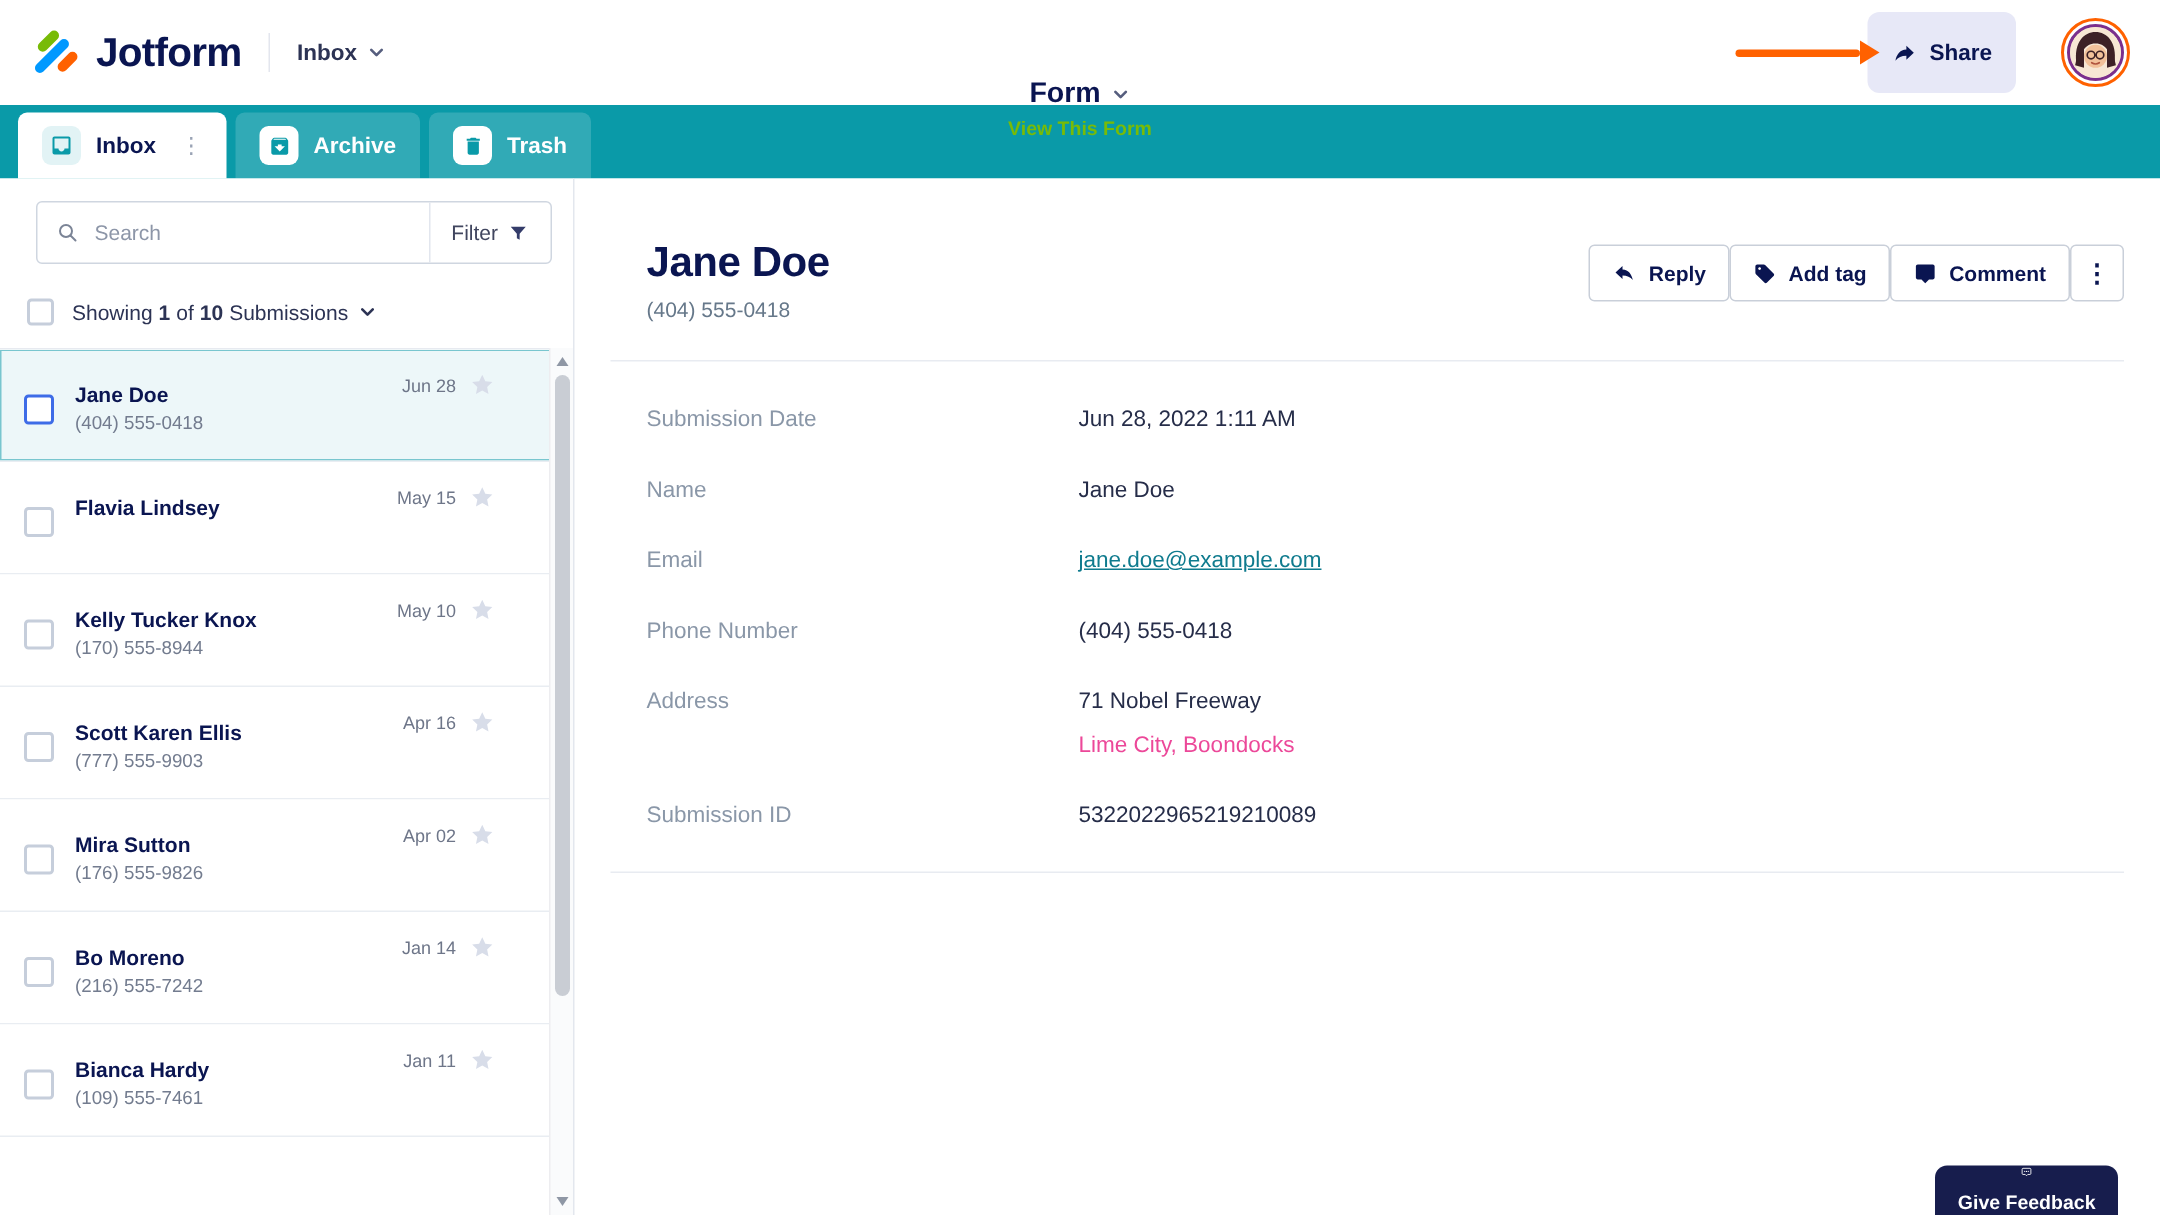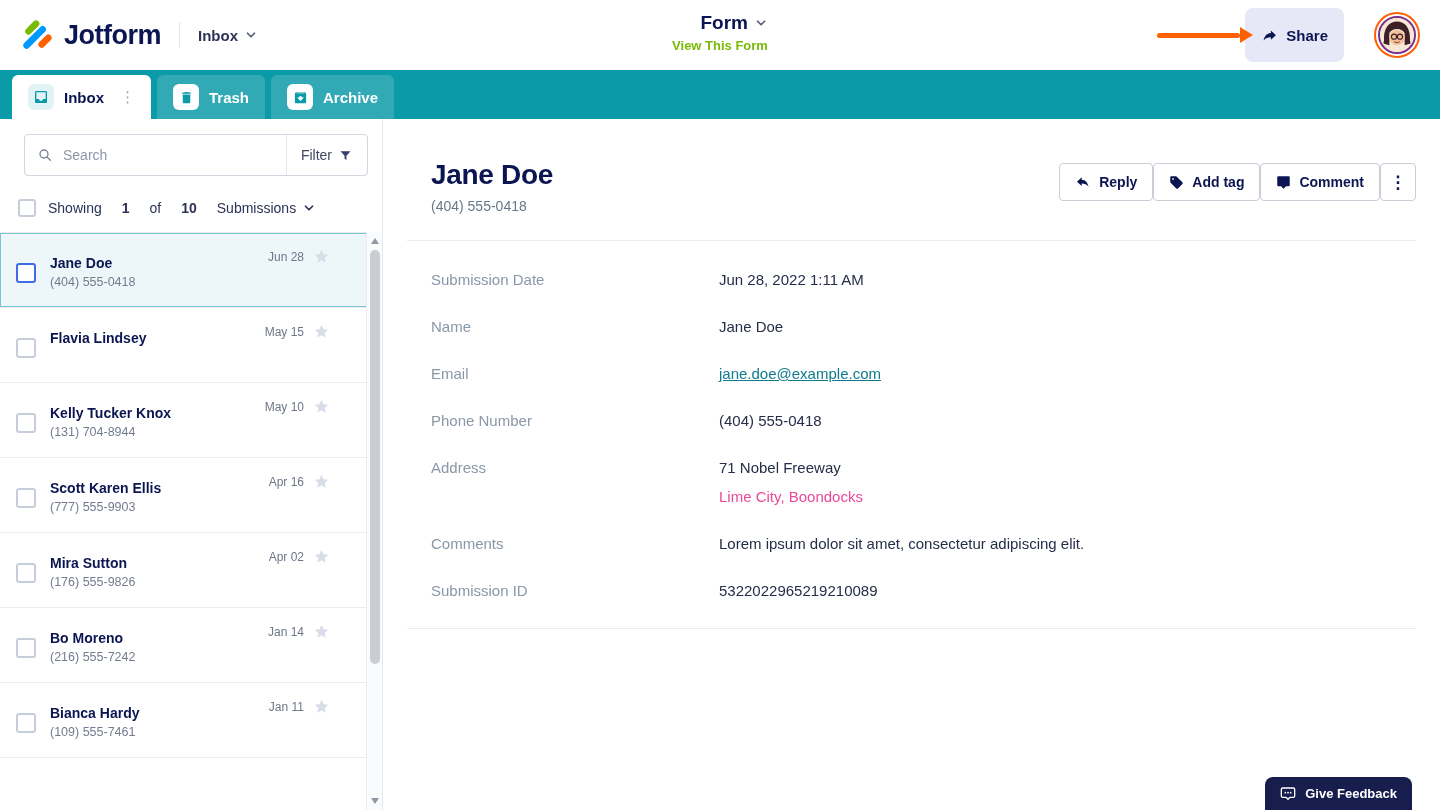--- a/index.html
+++ b/index.html
@@ -11,21 +11,21 @@
   body{font-family:"Liberation Sans",sans-serif;background:#fff;overflow:hidden;position:relative;color:var(--navy);}
 
   
   .topbar{height:70px;background:#fff;display:flex;align-items:center;padding:0 20px;position:relative;}
   .brand{display:flex;align-items:center;gap:10px;cursor:pointer;}
   .brand-text{font-size:27px;font-weight:bold;color:var(--navy);letter-spacing:-0.5px;}
   .v-divider{width:1px;height:26px;background:#e3e6ee;margin:0 18px;}
   .nav-dd{display:flex;align-items:center;gap:6px;font-size:15px;font-weight:bold;color:#2c3354;cursor:pointer;}
   .chev{width:14px;height:14px;color:#565e7e;}
   .center-form{position:absolute;left:50%;transform:translateX(-50%);top:12px;text-align:center;}
-  .form-title{font-size:19px;font-weight:bold;color:var(--navy);display:flex;align-items:center;justify-content:flex-end;gap:6px;cursor:pointer;}
+  .form-title{font-size:19px;font-weight:bold;color:var(--navy);display:flex;align-items:center;justify-content:center;gap:6px;cursor:pointer;margin-top:40px;}
   .view-form{font-size:13px;color:var(--green);font-weight:bold;margin-top:4px;cursor:pointer;}
   .header-right{margin-left:auto;display:flex;align-items:center;gap:30px;}
   .annot-arrow{position:absolute;left:1157px;top:27px;width:96px;height:16px;display:flex;align-items:center;pointer-events:none;}
   .annot-shaft{flex:1;height:5px;background:var(--orange);border-radius:3px;}
   .annot-head{width:0;height:0;border-left:13px solid var(--orange);border-top:8px solid transparent;border-bottom:8px solid transparent;}
   .share-btn{height:54px;padding:0 16px;border:none;border-radius:8px;background:var(--share-bg);color:var(--navy);font-weight:bold;font-size:15px;display:flex;align-items:center;gap:8px;cursor:pointer;font-family:inherit;text-align:center;}
   .avatar{width:46px;height:46px;border-radius:50%;border:2px solid var(--orange);background:#fff;display:flex;align-items:center;justify-content:center;cursor:pointer;}
   .avatar-inner{width:38px;height:38px;border-radius:50%;border:2px solid #7b2f8d;overflow:hidden;display:flex;align-items:center;justify-content:center;background:#f7e7d4;}
 
   
@@ -44,21 +44,21 @@
 
   .search-wrap{margin:15px 14px 0 24px;height:42px;border:1px solid #cfd6e0;border-radius:4px;display:flex;align-items:center;background:#fff;}
   .search-icon{width:16px;height:16px;margin-left:12px;flex:none;}
   .search-input{flex:1;border:none;outline:none;font-size:14px;color:#333;padding:0 10px;font-family:inherit;min-width:0;background:transparent;}
   .search-input::placeholder{color:#8d96a8;}
   .filter-btn{height:100%;border-left:1px solid #e2e6ee;display:flex;align-items:center;gap:6px;padding:0 14px;font-size:14px;color:#41465f;cursor:pointer;font-weight:normal;}
 
   .showing-row{display:flex;align-items:center;margin:22px 14px 14px 18px;height:20px;}
   .checkbox{width:20px;height:20px;border:2px solid #c6cedb;border-radius:3px;background:#fff;flex:none;cursor:pointer;}
   .checkbox.small{width:18px;height:18px;}
-  .showing-text{display:flex;gap:20px;font-size:14px;color:#2c3354;margin-left:12px;align-items:center;}
+  .showing-text{display:flex;gap:4px;font-size:14px;color:#2c3354;margin-left:12px;align-items:center;}
   .showing-chev{margin-left:6px;cursor:pointer;}
 
   .sub-list{border-top:1px solid #e7eaf0;}
   .sub-item{height:75px;display:flex;padding:12px 52px 0 16px;border-bottom:1px solid #e9edf2;cursor:pointer;background:#fff;position:relative;}
   .sub-item.selected{background:#edf7f9;box-shadow:inset 0 0 0 1px #79c6cf;}
   .sub-item .checkbox{margin-top:18px;}
   .sub-item.selected .checkbox{border-color:#3e6ce7;}
   .sub-text{margin-left:14px;min-width:0;}
   .sub-name{font-size:14px;font-weight:bold;color:#0a1551;margin-top:10px;white-space:nowrap;}
   .sub-phone{font-size:12.5px;color:#737c8f;margin-top:4px;white-space:nowrap;}
@@ -84,21 +84,21 @@
   .kebab-btn{width:36px;justify-content:center;padding:0;font-size:17px;}
   .detail-divider{height:1px;background:#e8ebf1;margin:26px 24px 0 24px;}
   .fields{padding:28px 10px 0 48px;}
   .field-row{display:flex;margin-bottom:25px;}
   .field-label{width:288px;flex:none;font-size:15px;color:#8a97a8;line-height:22px;}
   .field-value{font-size:15px;color:#262d49;line-height:22px;}
   .field-value.link-value{color:var(--link-teal);text-decoration:underline;cursor:pointer;}
   .field-value-line2{font-size:15px;color:#ec4899;line-height:22px;margin-top:7px;}
 
   
-  .feedback-btn{position:absolute;right:28px;bottom:0;height:33px;background:#171d4d;color:#fff;border:none;border-radius:8px 8px 0 0;display:flex;align-items:center;gap:9px;padding:1px 15px;font-size:13px;font-weight:bold;cursor:pointer;font-family:inherit;}
+  .feedback-btn{position:absolute;right:28px;bottom:0;height:33px;background:#171d4d;color:#fff;border:none;border-radius:8px 8px 0 0;display:flex;align-items:center;gap:9px;padding:1px 15px;font-size:13px;font-weight:bold;cursor:pointer;font-family:inherit;flex-direction:column;}
 </style>
 </head>
 <body>
 
 <div class="app">
 
   <header class="topbar">
     <div class="brand">
       <svg width="34" height="34" viewBox="0 0 36 36">
         <g stroke-linecap="round" stroke-width="7" fill="none">
@@ -165,32 +165,32 @@
         <svg width="16" height="16" viewBox="0 0 24 24">
             <path d="M19 3H5c-1.1 0-2 .9-2 2v14c0 1.1.9 2 2 2h14c1.1 0 2-.9 2-2V5c0-1.1-.9-2-2-2zm0 12h-4c0 1.66-1.35 3-3 3s-3-1.34-3-3H5V5h14v10z" fill="#0a9aa8"></path>
           </svg>
       </span>
       <span>Inbox</span>
       <span class="tab-kebab">⋮</span>
     </div>
     <div class="tab inactive">
       <span class="tab-icon">
         <svg width="15" height="15" viewBox="0 0 24 24">
-            <path d="M6 19c0 1.1.9 2 2 2h8c1.1 0 2-.9 2-2V7H6v12zM19 4h-3.5l-1-1h-5l-1 1H5v2h14V4z" fill="#0a9aa8"></path>
+            <path d="M20.54 5.23L19.15 3.55C18.88 3.21 18.47 3 18 3H6c-.47 0-.88.21-1.16.55L3.46 5.23C3.17 5.57 3 6.02 3 6.5V19c0 1.1.9 2 2 2h14c1.1 0 2-.9 2-2V6.5c0-.48-.17-.93-.46-1.27zM12 17.5L6.5 12H10v-2h4v2h3.5L12 17.5zM5.12 5l.81-1h12l.94 1H5.12z" fill="#0a9aa8"></path>
           </svg>
       </span>
-      <span>Trash</span>
+      <span>Archive</span>
     </div>
     <div class="tab inactive">
       <span class="tab-icon">
         <svg width="15" height="15" viewBox="0 0 24 24">
-            <path d="M20.54 5.23L19.15 3.55C18.88 3.21 18.47 3 18 3H6c-.47 0-.88.21-1.16.55L3.46 5.23C3.17 5.57 3 6.02 3 6.5V19c0 1.1.9 2 2 2h14c1.1 0 2-.9 2-2V6.5c0-.48-.17-.93-.46-1.27zM12 17.5L6.5 12H10v-2h4v2h3.5L12 17.5zM5.12 5l.81-1h12l.94 1H5.12z" fill="#0a9aa8"></path>
+            <path d="M6 19c0 1.1.9 2 2 2h8c1.1 0 2-.9 2-2V7H6v12zM19 4h-3.5l-1-1h-5l-1 1H5v2h14V4z" fill="#0a9aa8"></path>
           </svg>
       </span>
-      <span>Archive</span>
+      <span>Trash</span>
     </div>
   </div>
 
   <div class="body">
 
     <aside class="sidebar">
       <div class="search-wrap">
         <svg class="search-icon" viewBox="0 0 24 24">
           <circle cx="10.5" cy="10.5" r="6" fill="none" stroke="#7b8496" stroke-width="2"></circle>
           <path d="M15 15l5 5" stroke="#7b8496" stroke-width="2" stroke-linecap="round"></path>
@@ -242,21 +242,21 @@
       <span class="sub-date">May 15</span>
       <svg class="star" viewBox="0 0 24 24">
                 <path d="M12 2.5l2.9 6.2 6.6.8-4.9 4.6 1.3 6.6L12 17.4l-5.9 3.3 1.3-6.6L2.5 9.5l6.6-.8z" fill="#d8dde9"></path>
               </svg>
     </div>
   </div>
           <div class="sub-item">
     <span class="checkbox"></span>
     <div class="sub-text">
       <div class="sub-name">Kelly Tucker Knox</div>
-      <div class="sub-phone">(131) 704-8944</div>
+      <div class="sub-phone">(170) 555-8944</div>
     </div>
     <div class="sub-meta">
       <span class="sub-date">May 10</span>
       <svg class="star" viewBox="0 0 24 24">
                 <path d="M12 2.5l2.9 6.2 6.6.8-4.9 4.6 1.3 6.6L12 17.4l-5.9 3.3 1.3-6.6L2.5 9.5l6.6-.8z" fill="#d8dde9"></path>
               </svg>
     </div>
   </div>
           <div class="sub-item">
     <span class="checkbox"></span>
@@ -375,26 +375,20 @@
     <div class="field-label">Phone Number</div>
     <div class="field-value-wrap">
       <div class="field-value">(404) 555-0418</div>
     </div>
   </div>
           <div class="field-row">
     <div class="field-label">Address</div>
     <div class="field-value-wrap">
       <div class="field-value">71 Nobel Freeway</div>
               <div class="field-value-line2">Lime City, Boondocks</div>
-    </div>
-  </div>
-          <div class="field-row">
-    <div class="field-label">Comments</div>
-    <div class="field-value-wrap">
-      <div class="field-value">Lorem ipsum dolor sit amet, consectetur adipiscing elit.</div>
     </div>
   </div>
           <div class="field-row">
     <div class="field-label">Submission ID</div>
     <div class="field-value-wrap">
       <div class="field-value">5322022965219210089</div>
     </div>
   </div>
         </div>
 

